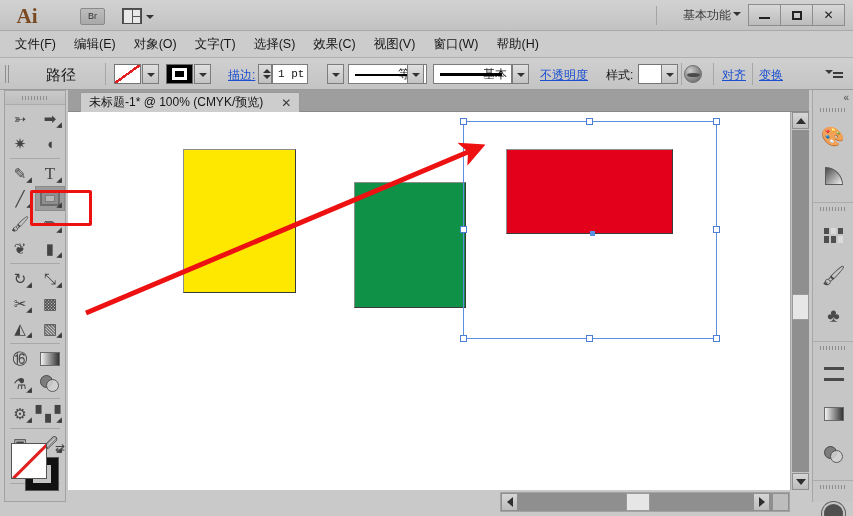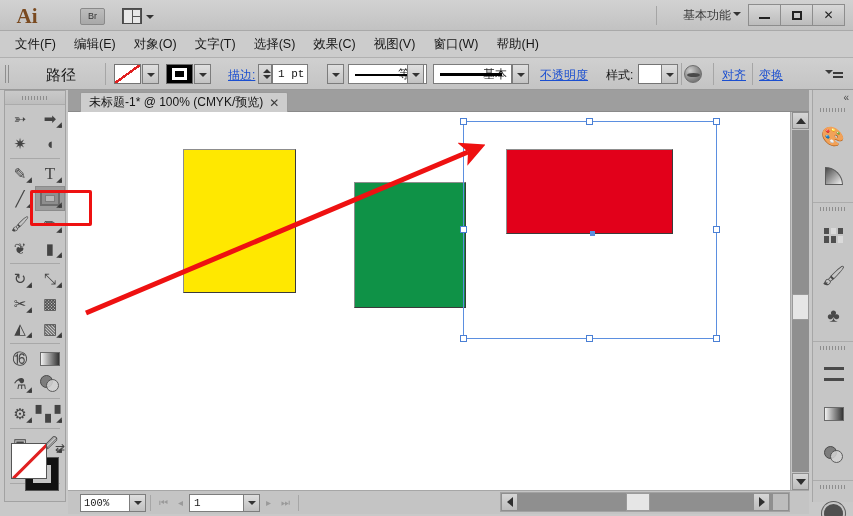--- a/index.html
+++ b/index.html
@@ -179,21 +179,21 @@
   .fs-swap { position:absolute; right:-2px; top:-2px; font-size:12px; color:#444; }
 
   
   .tabbar {
     position:absolute; left:68px; top:90px; width:741px; height:22px;
     background:#9e9e9e; border-bottom:1px solid #8a8a8a;
   }
   .doc-tab {
     position:absolute; left:12px; top:2px; height:20px; background:#cdcdcd;
     border:1px solid #9a9a9a; border-bottom:none; padding:0 8px;
-    display:flex; align-items:center; gap:6px; font-size:12px; color:#161616;
+    display:flex; align-items:center; gap:18px; font-size:12px; color:#161616;
     border-radius:2px 2px 0 0;
   }
   .doc-tab .close { font-size:12px; color:#3b3b3b; }
 
   
   .canvas-wrap {
     position:absolute; left:68px; top:112px; width:741px; height:378px;
     background:#ffffff; overflow:hidden;
   }
   .artboard { position:absolute; left:0; top:0; width:720px; height:378px; background:#fff; }
@@ -594,37 +594,20 @@
         <span class="tri-up"></span>
       </div>
     <div class="vs-track">
       <div class="vs-thumb" style="top:164px;"></div>
     </div>
     <div class="vs-btn" style="bottom:0;">
         <span class="tri-dn"></span>
       </div>
   </div>
 
-  <div class="statusbar">
-    <div class="zoom-field">100%</div>
-    <div class="sb-drop">
-        <span class="caret-dn"></span>
-      </div>
-    <div class="sb-sep"></div>
-    <div class="nav-btn">⏮</div>
-    <div class="nav-btn">◂</div>
-    <div class="page-field">1</div>
-    <div class="sb-drop">
-        <span class="caret-dn"></span>
-      </div>
-    <div class="nav-btn">▸</div>
-    <div class="nav-btn">⏭</div>
-    <div class="sb-sep"></div>
-    <div class="status-text">选择</div>
-  </div>
 
   <div class="hscroll">
     <div class="hs-btn" style="left:0;">
         <span class="tri-lf"></span>
       </div>
     <div class="hs-thumb"></div>
     <div class="hs-btn" style="right:19px;">
         <span class="tri-rt"></span>
       </div>
     <div class="hs-btn" style="right:0; background:#bdbdbd;"></div>

